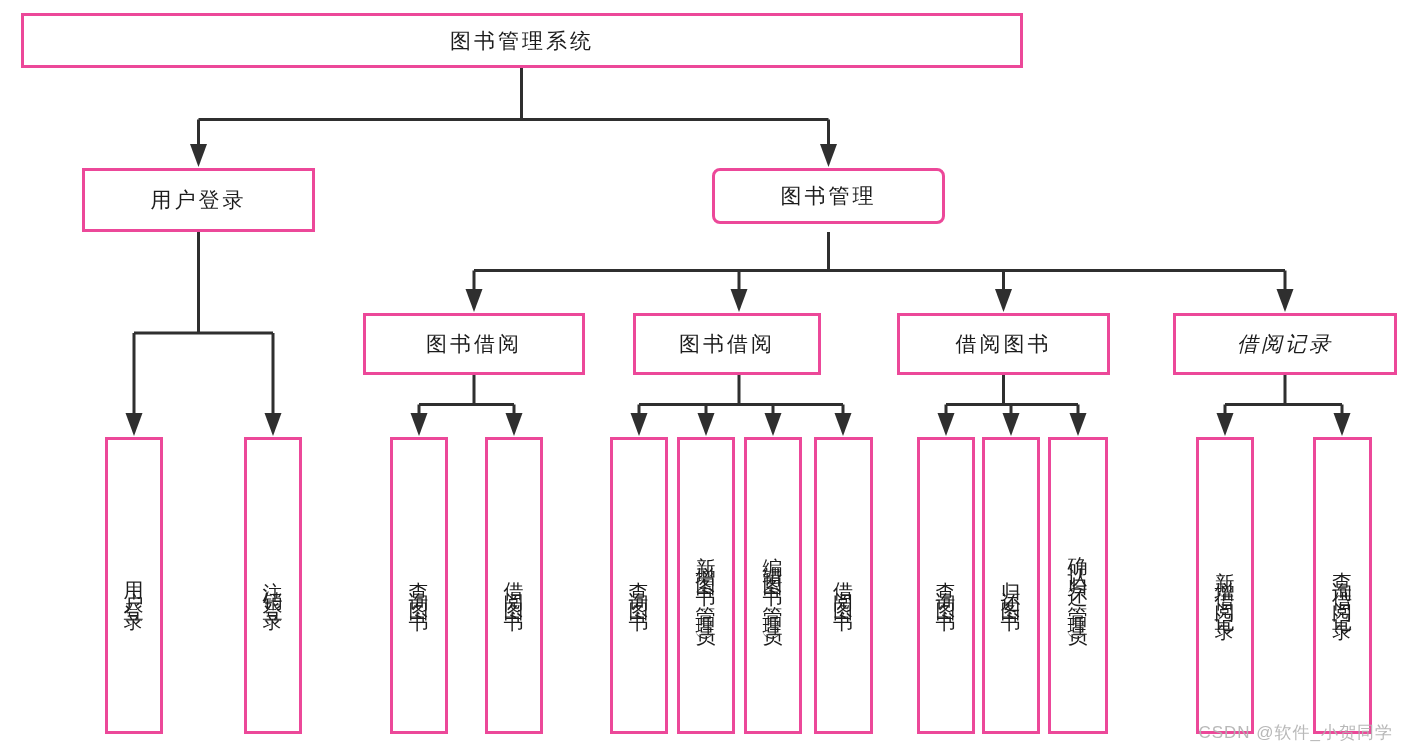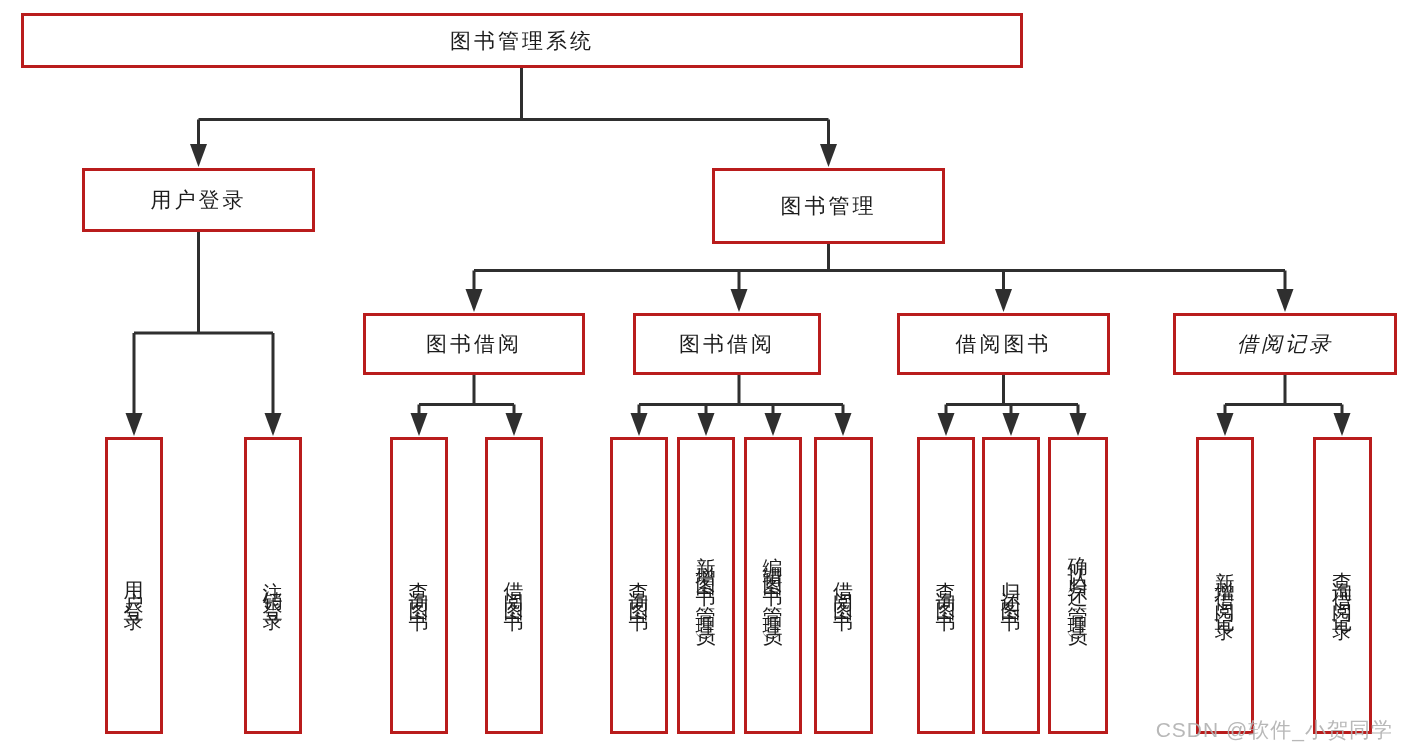--- a/index.html
+++ b/index.html
@@ -3,32 +3,32 @@
 <meta charset="utf-8">
 <style>
   html,body{margin:0;padding:0;background:#ffffff;}
   body{font-family:"Liberation Sans","DejaVu Sans",sans-serif;}
   #canvas{
     position:relative;width:1405px;height:747px;background:#ffffff;overflow:hidden;
   }
   #connectors{position:absolute;left:0;top:0;z-index:0;}
   .node{
     position:absolute;box-sizing:border-box;background:#ffffff;
-    border:3px solid #b91c1c;display:flex;align-items:center;justify-content:center;
+    border:3px solid #ec4899;display:flex;align-items:center;justify-content:center;
     color:#1c1c1c;z-index:1;
   }
   .hnode{font-size:21px;letter-spacing:3px;white-space:nowrap;}
   .vnode span{
     writing-mode:vertical-rl;text-orientation:mixed;
     font-size:20px;line-height:1;letter-spacing:10px;white-space:nowrap;
     color:#1c1c1c;
   }
   #watermark{
     position:absolute;right:12px;bottom:3px;z-index:2;
-    font-size:21px;letter-spacing:1px;color:rgba(178,178,178,0.92);
+    font-size:17px;letter-spacing:1px;color:rgba(178,178,178,0.92);
     white-space:nowrap;
   }
 </style>
 </head>
 <body>
 
 <div id="canvas">
 
   <svg id="connectors" width="1405" height="747" viewBox="0 0 1405 747">
     <path fill="none" stroke="#2f2f2f" stroke-width="3" d="M521.5 68 V119.5 M198.5 119.5 H828.5 M198.5 119.5 V149 M828.5 119.5 V149
@@ -57,21 +57,21 @@
       <path d="M1002.5 413 L1019.5 413 L1011 436 Z"></path>
       <path d="M1069.5 413 L1086.5 413 L1078 436 Z"></path>
       <path d="M1216.5 413 L1233.5 413 L1225 436 Z"></path>
       <path d="M1333.5 413 L1350.5 413 L1342 436 Z"></path>
     </g>
   </svg>
 
   <div class="node hnode" style="left:21px;top:13px;width:1002px;height:55px;">图书管理系统</div>
 
   <div class="node hnode" style="left:82px;top:168px;width:233px;height:64px;">用户登录</div>
-  <div class="node hnode" style="left:712px;top:168px;width:233px;height:76px;">图书管理</div>
+  <div class="node hnode" style="left:712px;top:168px;width:233px;height:56px;border-radius:8px;">图书管理</div>
 
   <div class="node hnode" style="left:363px;top:313px;width:222px;height:62px;">图书借阅</div>
   <div class="node hnode" style="left:633px;top:313px;width:188px;height:62px;text-align:center;">图书借阅</div>
   <div class="node hnode" style="left:897px;top:313px;width:213px;height:62px;">借阅图书</div>
   <div class="node hnode" style="left:1173px;top:313px;width:224px;height:62px;font-style:italic;">借阅记录</div>
 
   <div class="node vnode" style="left:105px;top:437px;width:58px;height:297px;">
     <span>用户登录</span>
   </div>
   <div class="node vnode" style="left:244px;top:437px;width:58px;height:297px;">

